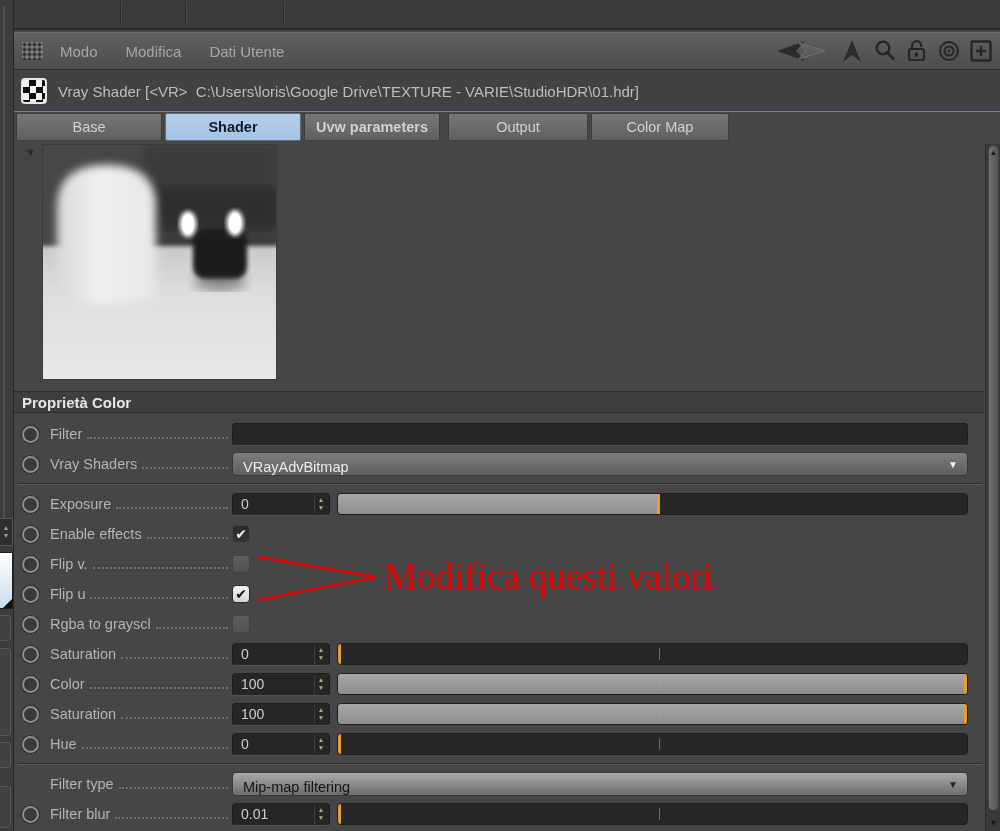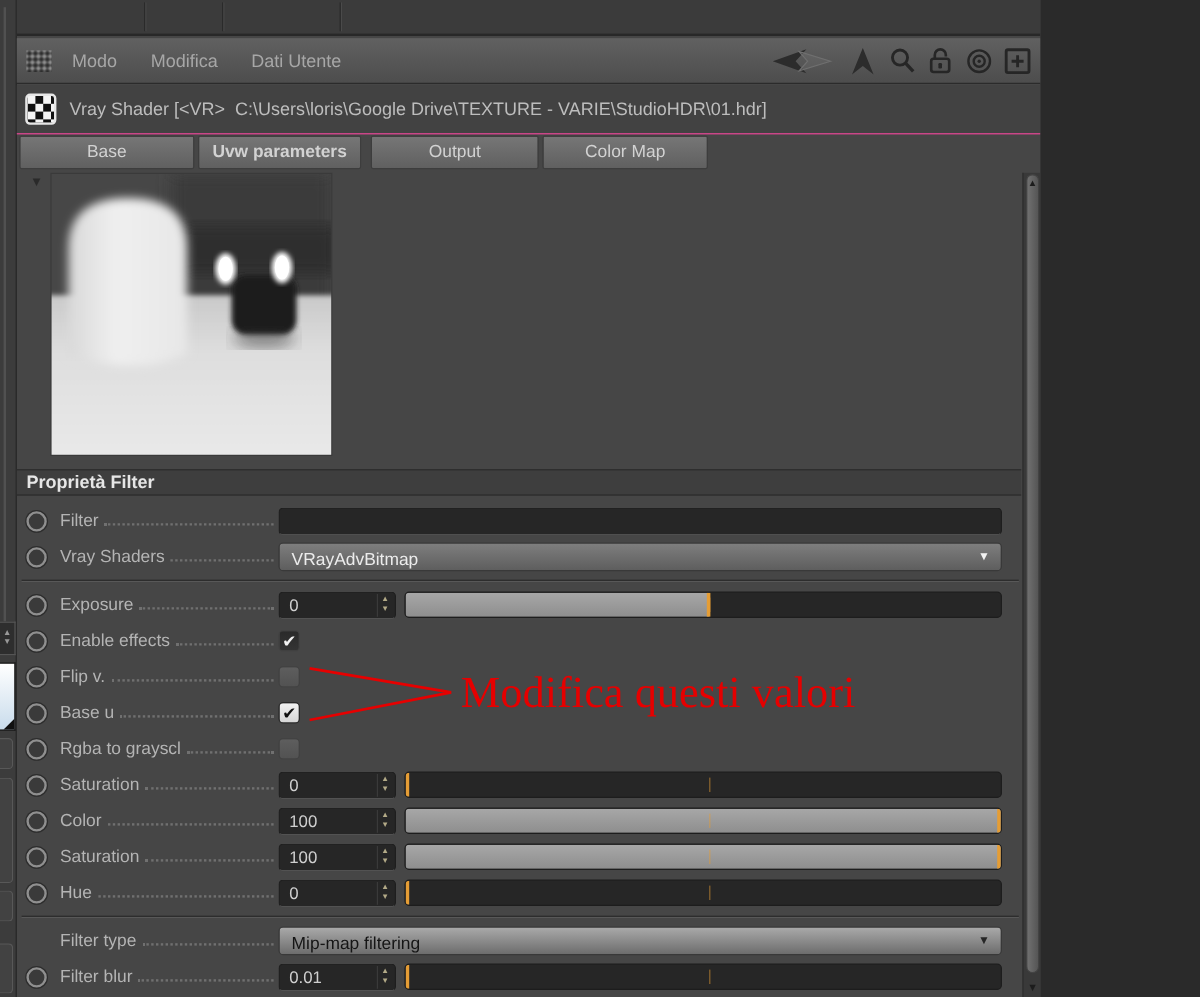--- a/index.html
+++ b/index.html
@@ -1,17 +1,17 @@
 <!DOCTYPE html>
 <html><head>
 <meta charset="utf-8">
 <style>
   html,body{margin:0;padding:0;background:#2a2a2a;}
   *{box-sizing:border-box;}
-  .app{position:relative;width:867px;height:831px;background:#464646;overflow:hidden;
+  .app{position:relative;width:1000px;height:831px;background:#464646;overflow:hidden;
        font-family:"Liberation Sans",sans-serif;-webkit-font-smoothing:antialiased;}
 
   
   .left-strip{position:absolute;left:0;top:0;width:14px;height:831px;background:#3c3c3c;border-right:1px solid #262626;}
   .left-strip .vline{position:absolute;left:3px;top:6px;width:2px;height:512px;background:#5a5a5a;opacity:.7;}
   .frag{position:absolute;left:0;}
   .frag.spin{top:518px;width:13px;height:28px;background:#2e2e2e;border:1px solid #555;border-left:none;color:#999;font-size:7px;line-height:8px;text-align:center;padding-top:5px;}
   .frag.swatch{top:552px;width:13px;height:57px;background:linear-gradient(180deg,#ffffff,#c9dcec);border:1px solid #1d1d1d;border-left:none;}
   .frag.swatch::after{content:'';position:absolute;right:0;bottom:0;border-left:9px solid transparent;border-bottom:9px solid #111;}
   .frag.box{width:11px;background:#424242;border:1px solid #585858;border-left:none;border-radius:0 4px 4px 0;}
@@ -174,20 +174,21 @@
       </div>
     </div>
 
     <div class="title-row">
       <div class="vray-icon"></div>
       <span class="title-text">Vray Shader [&lt;VR&gt;  C:\Users\loris\Google Drive\TEXTURE - VARIE\StudioHDR\01.hdr]</span>
     </div>
 
     <div class="tabs">
       <div class="tab tb0">Base</div>
+      <div class="tab tb1 active">Shader</div>
       <div class="tab tb2">Uvw parameters</div>
       <div class="tab tb3">Output</div>
       <div class="tab tb4">Color Map</div>
     </div>
 
     <div class="content">
 
       <span class="collapse">▼</span>
 
       <div class="preview">
@@ -221,21 +222,21 @@
           <rect x="150" y="84" width="54" height="50" rx="12" fill="#1e1e1e" filter="url(#b2)"></rect>
           <ellipse cx="177" cy="137" rx="26" ry="8" fill="#2c2c2c" opacity="0.5" filter="url(#b6)"></ellipse>
           <ellipse cx="145" cy="79" rx="8.5" ry="13" fill="#ffffff" filter="url(#b2)"></ellipse>
           <ellipse cx="192" cy="78" rx="8.5" ry="13" fill="#ffffff" filter="url(#b2)"></ellipse>
           <ellipse cx="145" cy="79" rx="6" ry="10" fill="#ffffff"></ellipse>
           <ellipse cx="192" cy="78" rx="6" ry="10" fill="#ffffff"></ellipse>
         </svg>
       </div>
 
       <div class="section-header">
-        <span>Proprietà Filter</span>
+        <span>Proprietà Color</span>
       </div>
 
       <div class="rows">
 
         <div class="row">
           <span class="kf"></span>
           <span class="row-label">
               <span>Filter</span>
               <span class="leader"></span>
             </span>
@@ -299,21 +300,21 @@
               <span class="leader"></span>
             </span>
           <div class="ctrl">
               <span class="checkbox"></span>
             </div>
         </div>
 
         <div class="row">
           <span class="kf"></span>
           <span class="row-label">
-              <span>Base u</span>
+              <span>Flip u</span>
               <span class="leader"></span>
             </span>
           <div class="ctrl">
               <span class="checkbox checked light">✔</span>
             </div>
         </div>
 
         <div class="row">
           <span class="kf"></span>
           <span class="row-label">

